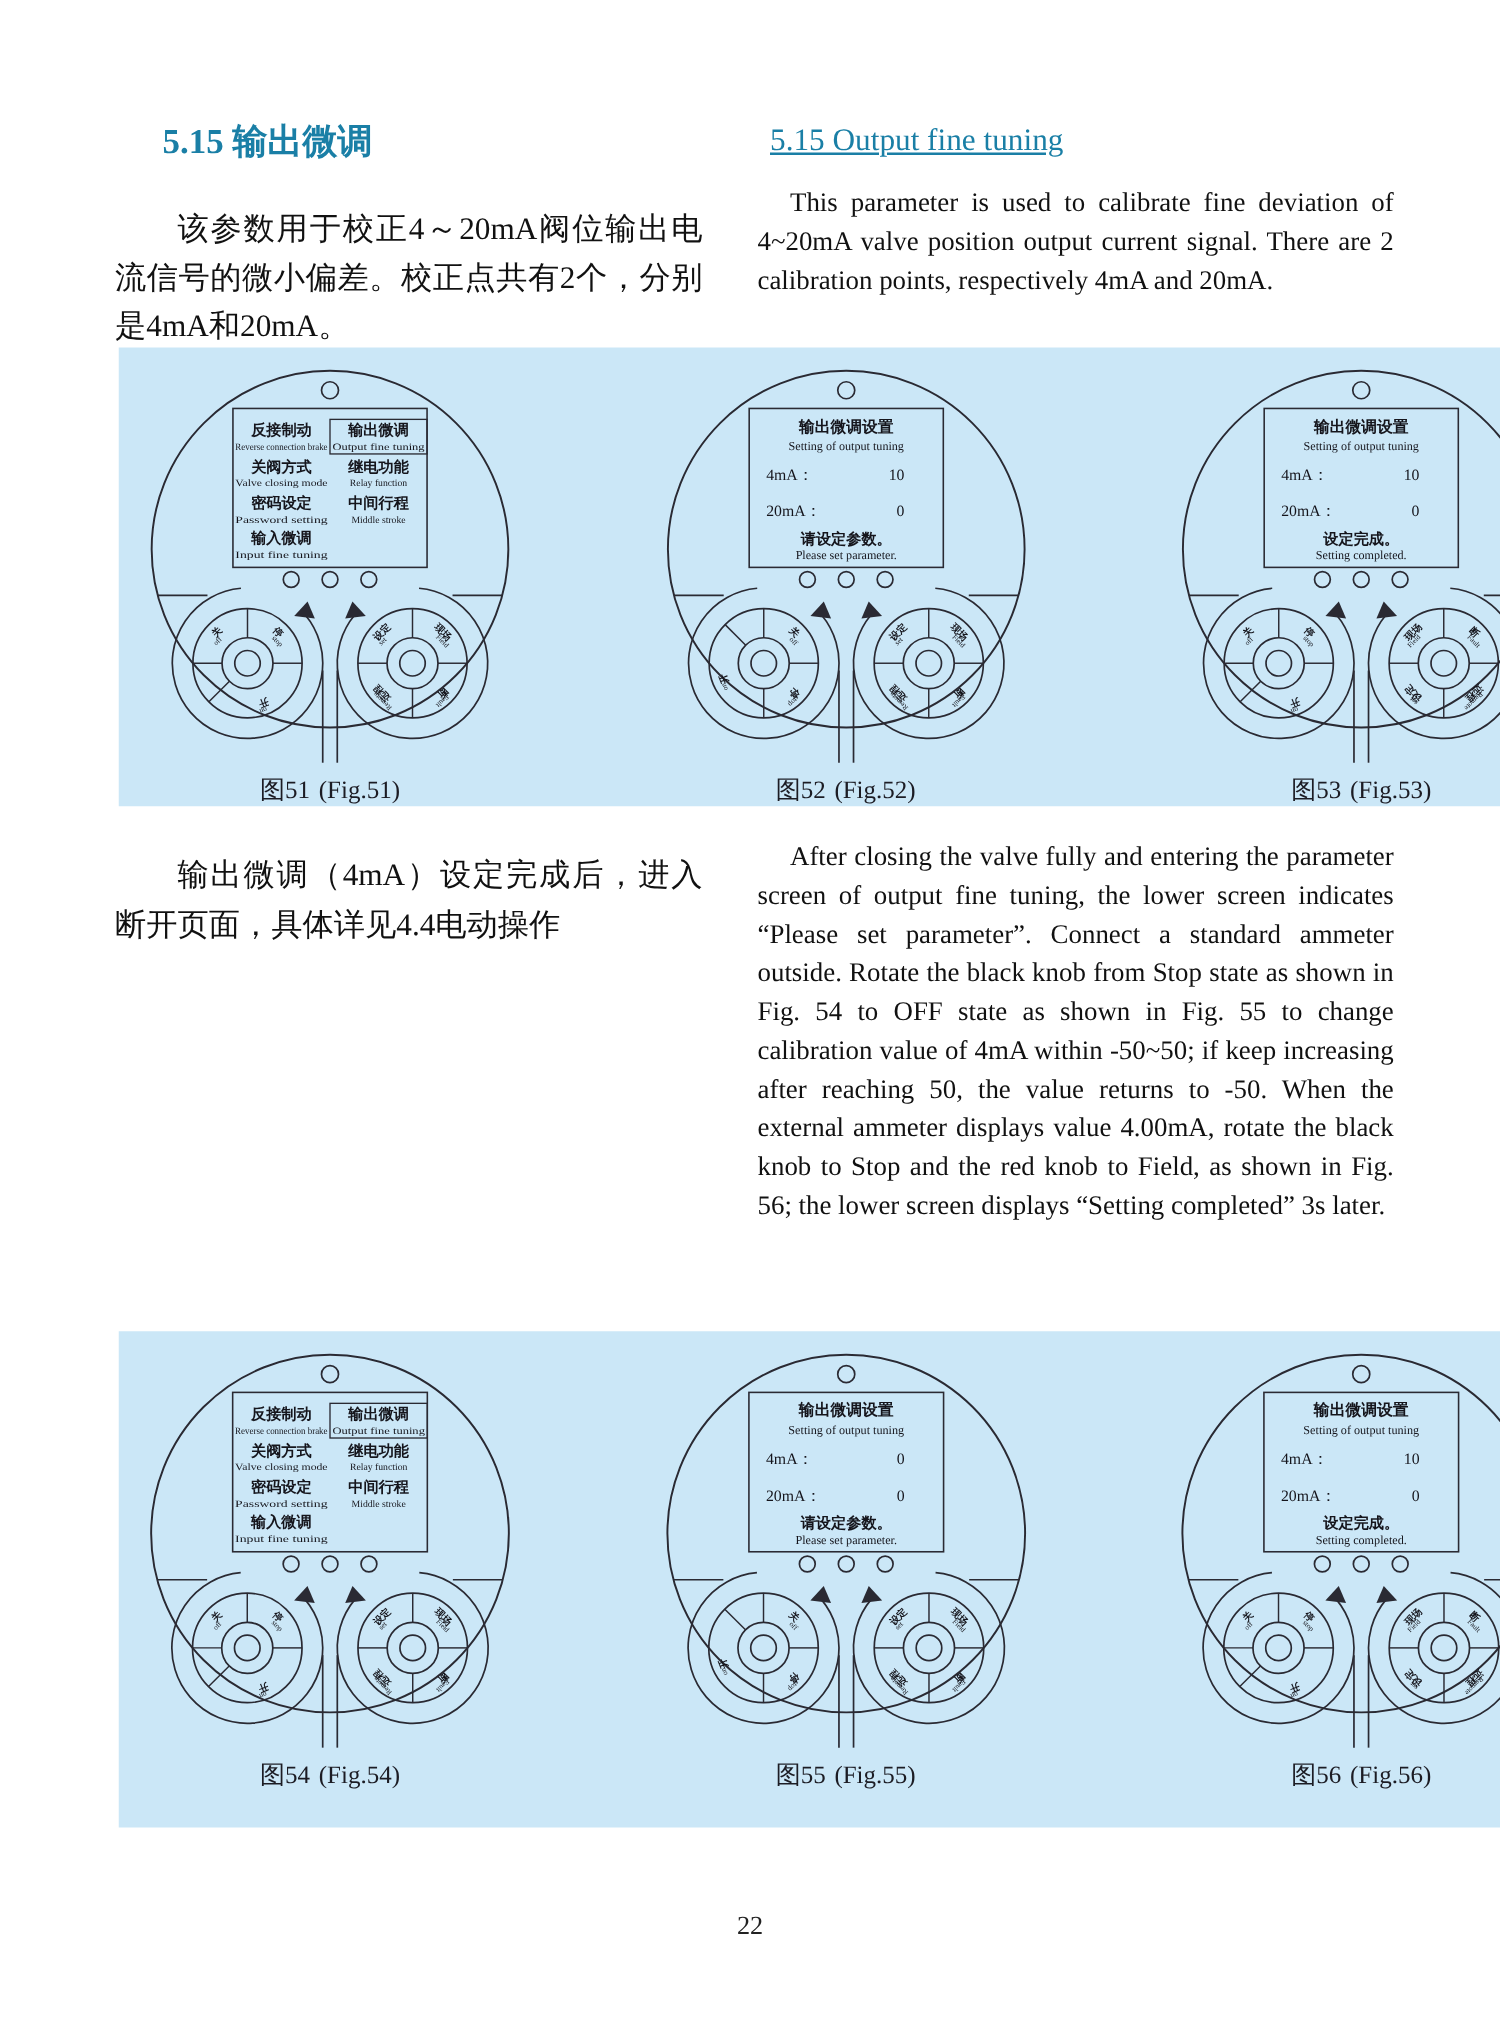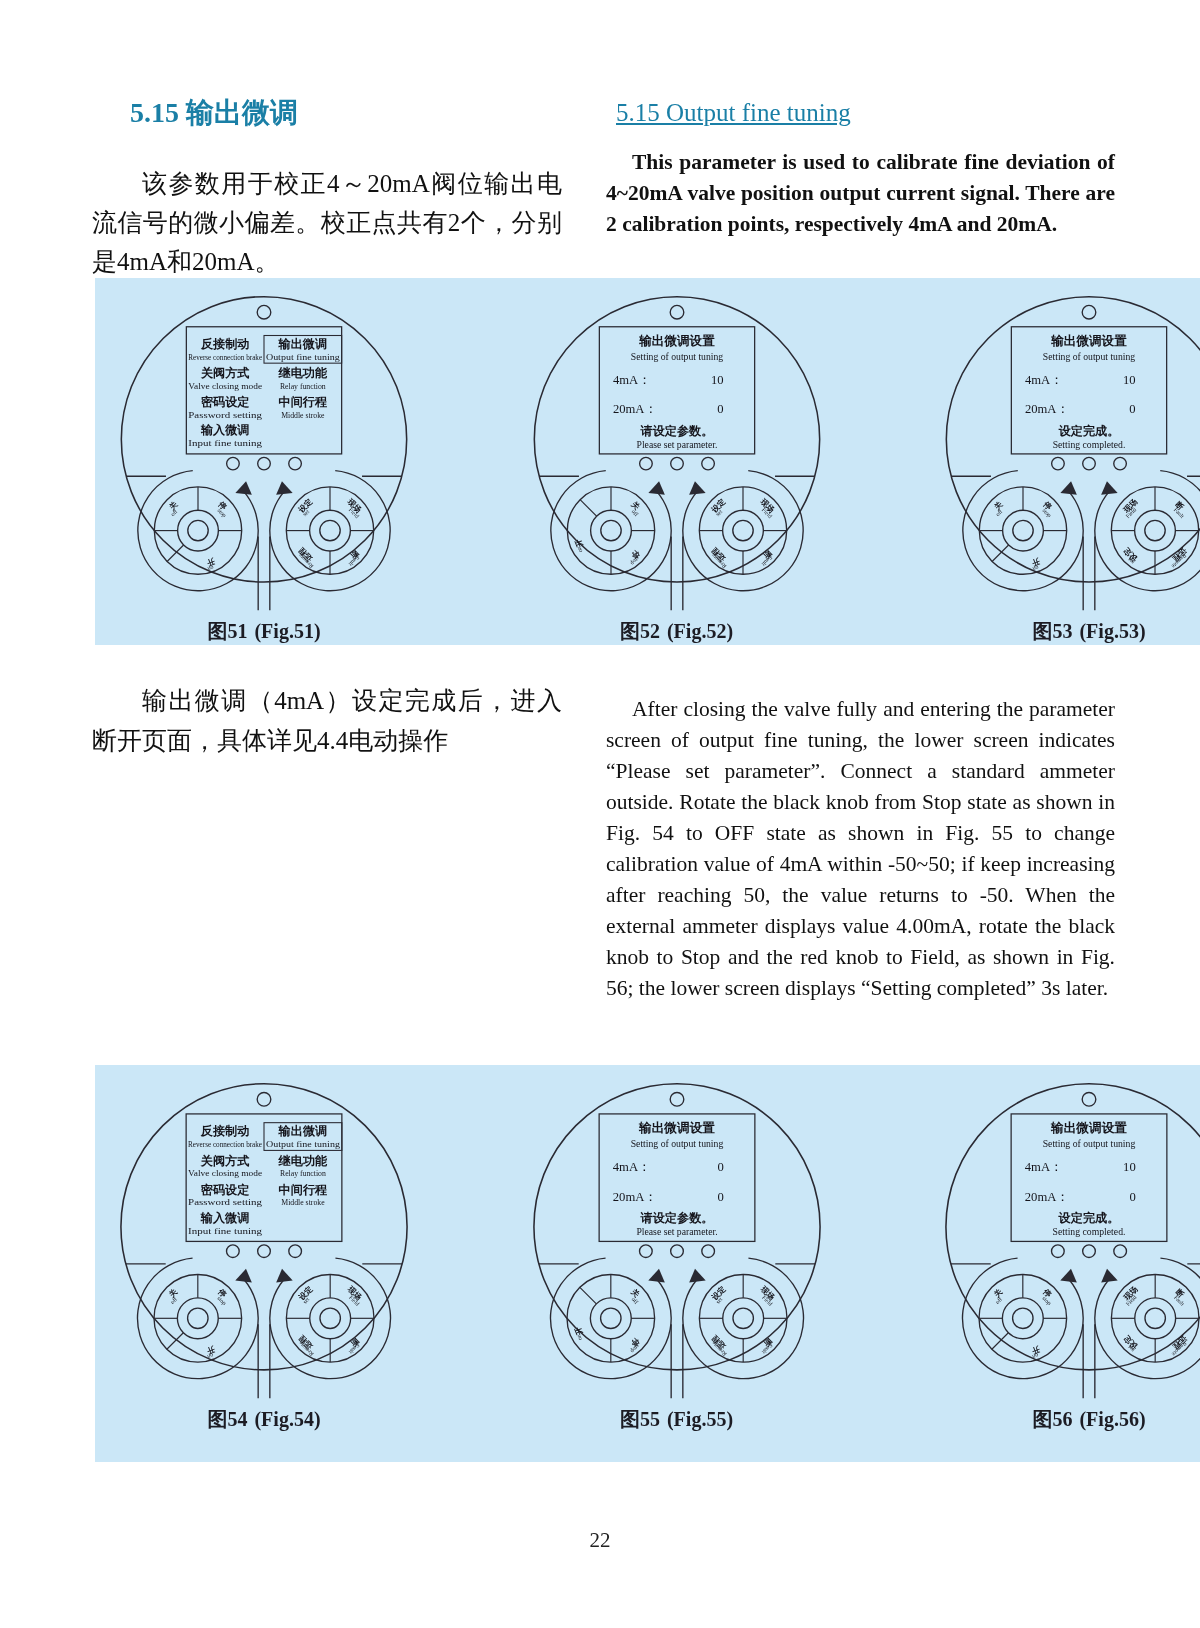--- a/index.html
+++ b/index.html
@@ -18,36 +18,35 @@
   .heading-cn{left:130px;top:94px;font-size:28px;font-weight:bold;color:var(--accent);}
   .heading-en{left:616px;top:99px;font-size:25px;color:var(--accent);text-decoration:underline;}
   .cn-col{left:92px;width:470px;font-size:25px;line-height:39px;text-align:justify;}
   .en-col{left:606px;width:509px;font-size:21.5px;line-height:31px;text-align:justify;}
   .cn-col p,.en-col p{margin:0;}
   .cn-col p{text-indent:50px;margin-top:21px;}
   .en-col p{text-indent:26px;}
   .cn-col p + p{margin-top:9px;}
   .en-col p + p{margin-top:12px;}
   #cn-intro{top:143px;}
-  #en-intro{top:147px;font-weight:bold;}
+  #en-intro{top:147px;}
   #cn-body{top:660px;line-height:40px;}
-  #en-body{top:694px;}
+  #en-body{top:670px;}
   .panel{
     left:95px;width:1163px;background:var(--panel);
     display:flex;flex-direction:row;justify-content:space-between;
     box-sizing:border-box;padding-top:8px;
   }
   #panel1{top:278px;height:367px;}
   #panel2{top:1065px;height:397px;}
   .fig-cell{width:338px;display:flex;flex-direction:column;align-items:center;}
   .fig-cell svg{display:block;}
   .fig-caption{
     font-size:20px;color:#1c1c24;margin-top:2px;white-space:nowrap;
     font-family:"Liberation Serif","DejaVu Serif",serif;
-    font-weight:bold;
   }
   .fig-caption .en{margin-left:7px;}
   #page-number{top:1528px;left:0;width:1200px;text-align:center;font-size:21px;color:#222;}
   svg text{font-family:"Liberation Serif","DejaVu Serif",serif;fill:var(--ink);}
   svg .ln{stroke:var(--line);fill:none;}
 </style>
 </head>
 <body>
 
 <div class="abs heading-cn">5.15 输出微调</div>

